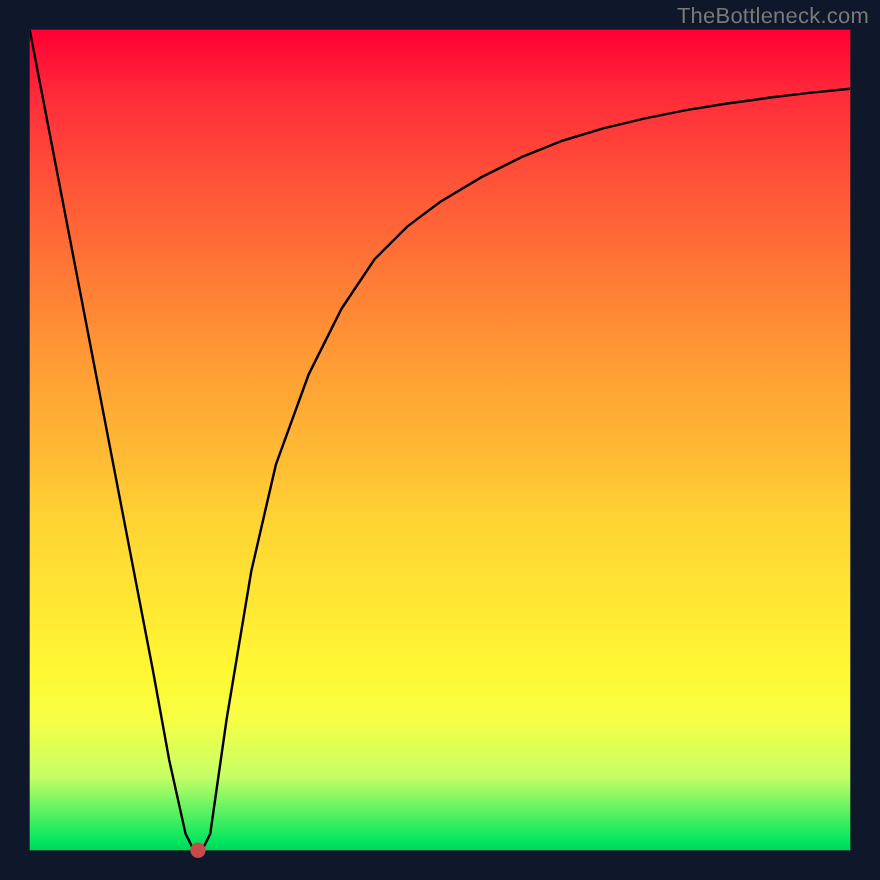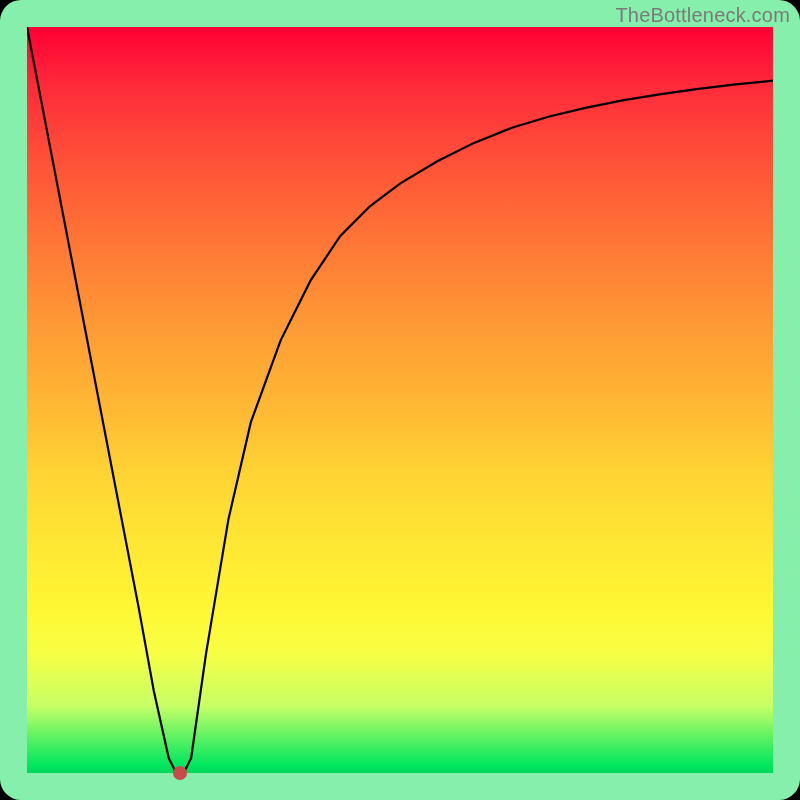--- a/index.html
+++ b/index.html
@@ -8,22 +8,21 @@
     width: 800px;
     height: 800px;
     background: #000;
     font-family: Arial, Helvetica, sans-serif;
     overflow: hidden;
   }
   .frame {
     position: relative;
     width: 800px;
     height: 800px;
-    background: #86efac;
-    border-radius: 21px;
+    background: #0f172a;
   }
   .plot-area {
     position: absolute;
     left: 27px;
     top: 27px;
     width: 746px;
     height: 746px;
     
     background: linear-gradient(to bottom,
       #ff0033 0%,

